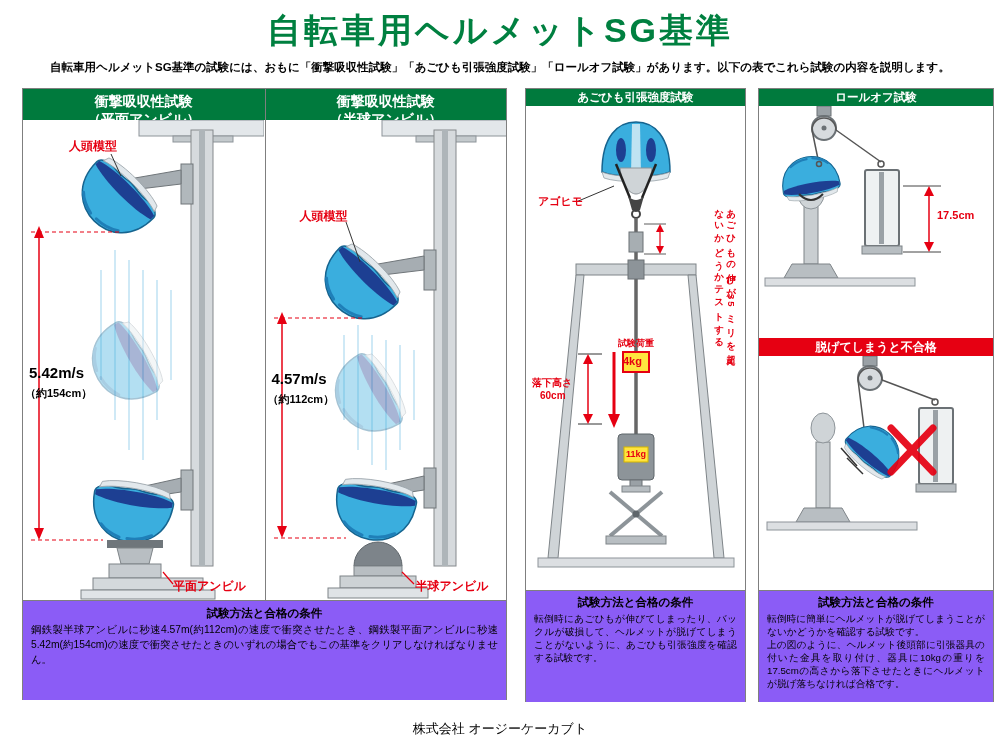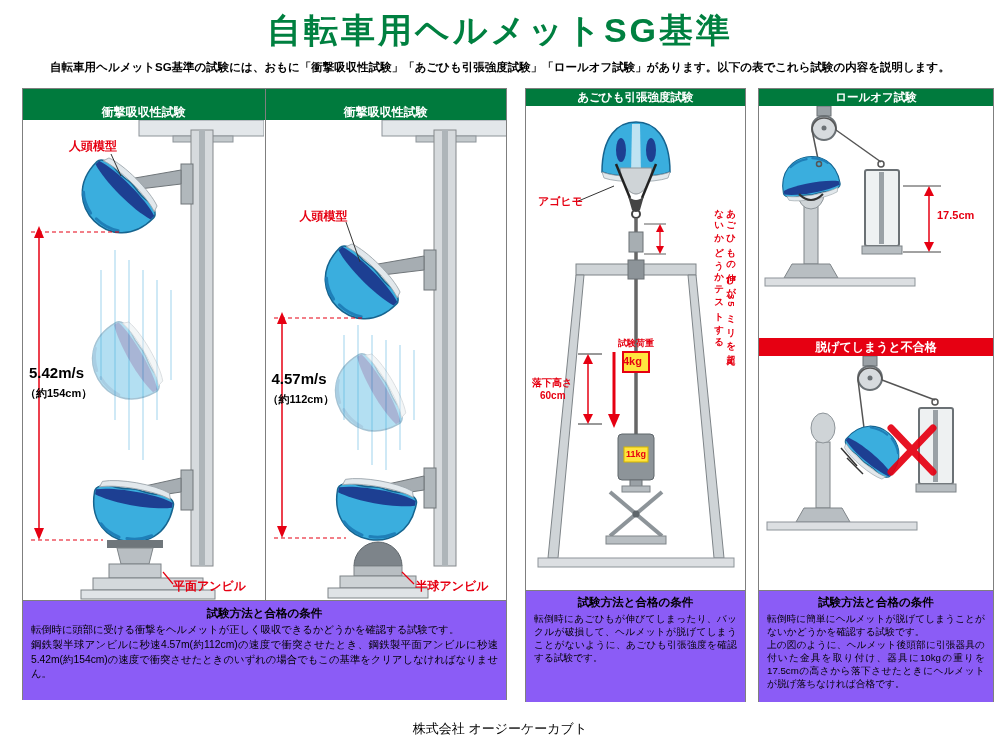--- a/index.html
+++ b/index.html
@@ -10,21 +10,21 @@
   .subtitle{position:absolute;top:60px;left:0;width:1000px;text-align:center;
             font-size:11.5px;font-weight:bold;}
   .panel{position:absolute;background:#fff;border:1px solid #7f7f7f;box-sizing:border-box;}
   #panel-impact{left:22px;top:88px;width:485px;height:612px;}
   #panel-chin{left:525px;top:88px;width:221px;height:614px;}
   #panel-roll{left:749px;top:88px;width:236px;height:614px;margin-left:9px;}
   .impact-cols{display:flex;height:511px;}
   .impact-col{width:50%;box-sizing:border-box;}
   .impact-col + .impact-col{border-left:1px solid #7f7f7f;}
   .col-header{background:#007a3d;color:#fff;text-align:center;font-weight:bold;}
-  .col-header.two{height:31px;font-size:12px;line-height:1.25;padding-top:16px;box-sizing:border-box;}
+  .col-header.two{height:31px;font-size:14px;line-height:1.25;padding-top:4px;box-sizing:border-box;}
   .col-header.one{height:17px;font-size:11.5px;line-height:17px;}
   .diagram{position:relative;overflow:hidden;}
   .diagram svg{position:absolute;left:0;top:0;}
   #diag-flat,#diag-hemi{height:480px;}
   #diag-chin{height:484px;}
   #diag-roll-top{height:232px;}
   #diag-roll-bottom{height:234px;}
   .panel-text{border-top:1px solid #7f7f7f;padding:3px 8px 0;box-sizing:border-box;background:#8b5cf6;}
   #panel-impact .panel-text{height:100px;font-size:10.3px;line-height:1.42;}
   #panel-chin .panel-text,#panel-roll .panel-text{height:112px;font-size:9.7px;line-height:1.34;}
@@ -182,21 +182,20 @@
         <span class="dlabel" style="left:34px;top:88px;">人頭模型</span>
         <span class="speed" style="left:6px;top:250px;">4.57m/s</span>
         <span class="speedcm" style="left:2px;top:272px;">（約112cm）</span>
         <span class="dlabel" style="left:150px;top:458px;">半球アンビル</span>
       </div>
     </div>
   </div>
 
   <div class="panel-text">
     <div class="text-title">試験方法と合格の条件</div>
-    <p>転倒時に頭部に受ける衝撃をヘルメットが正しく吸収できるかどうかを確認する試験です。</p>
     <p>鋼鉄製半球アンビルに秒速4.57m(約112cm)の速度で衝突させたとき、鋼鉄製平面アンビルに秒速5.42m(約154cm)の速度で衝突させたときのいずれの場合でもこの基準をクリアしなければなりません。</p>
   </div>
 </section>
 
 <section class="panel" id="panel-chin">
   <div class="col-header one">あごひも引張強度試験</div>
   <div class="diagram" id="diag-chin">
     <svg width="219" height="484" viewBox="0 0 219 484" xmlns="http://www.w3.org/2000/svg">
       <g>
         <rect x="50" y="158" width="120" height="11" fill="#cfd4d7" stroke="#7e8488"></rect>

